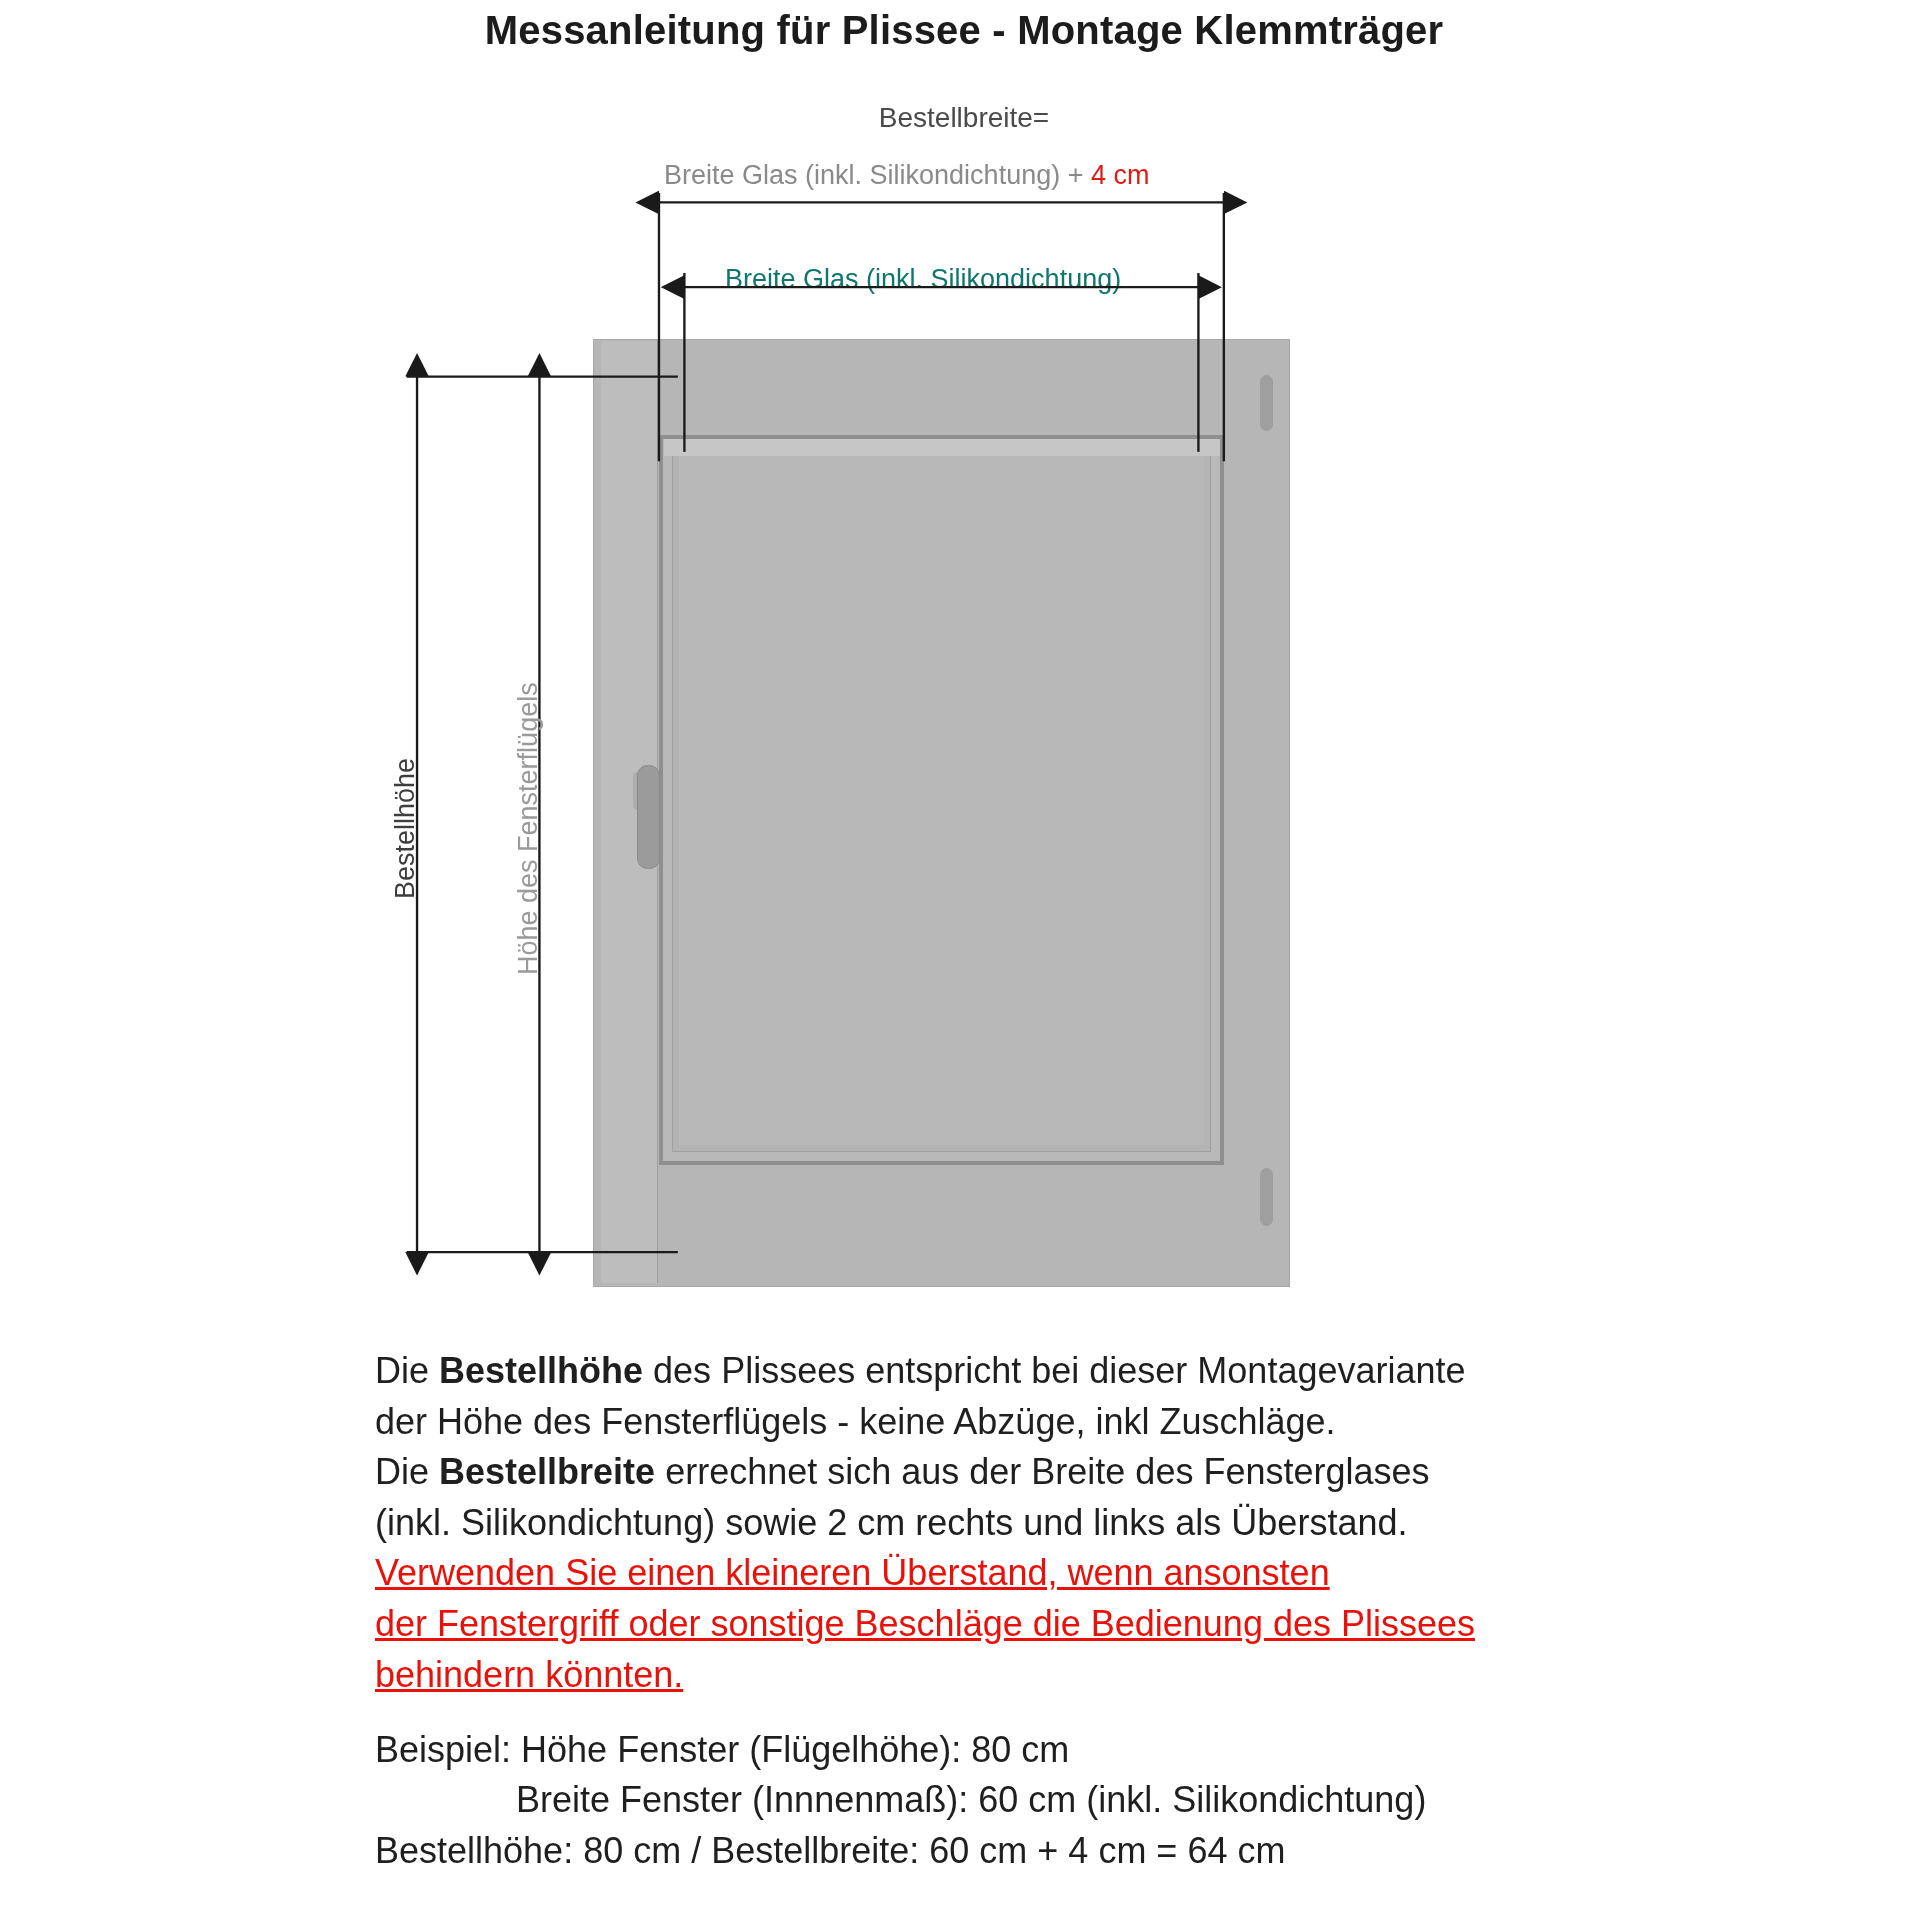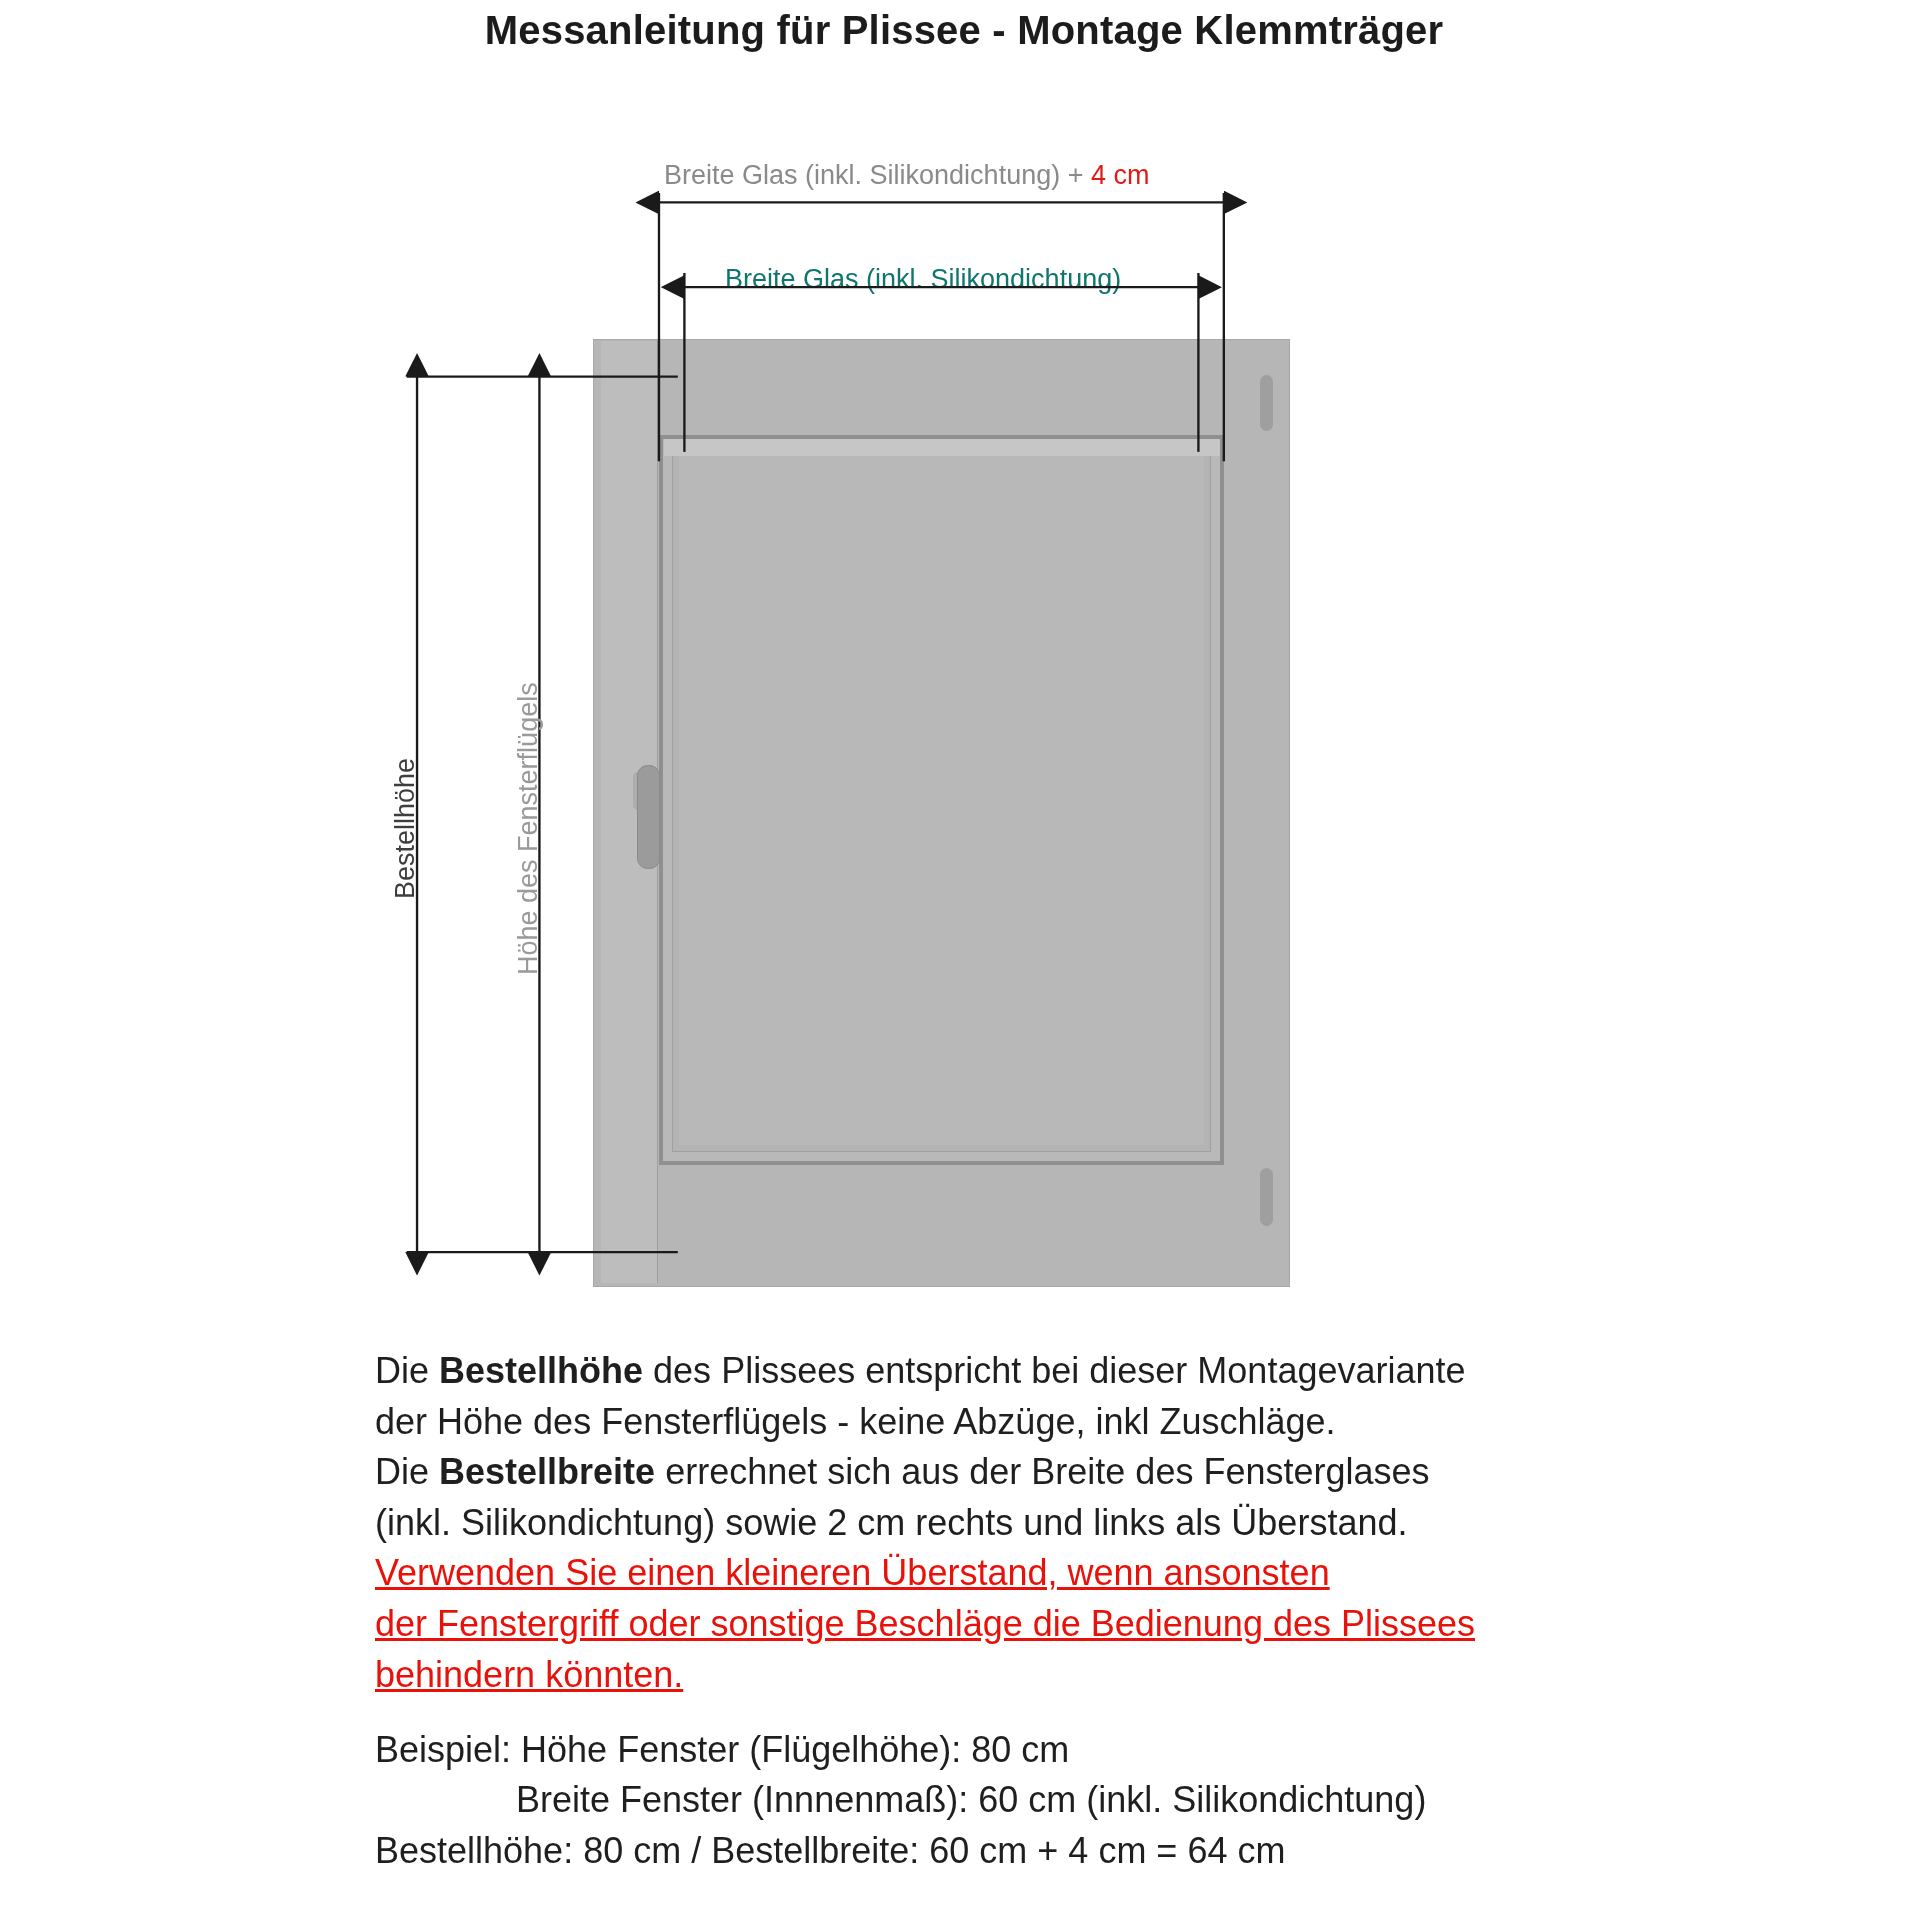--- a/index.html
+++ b/index.html
@@ -210,20 +210,21 @@
   .spacer-line { height: 24.5px; }
   .indent { display: inline-block; width: 141px; }
 </style>
 </head>
 <body>
 
 <div class="page">
 
   <div class="title">Messanleitung für Plissee - Montage Klemmträger</div>
 
+  <div class="lbl-bestellbreite">Bestellbreite=</div>
 
   <div class="lbl-breite-plus">
     <span>Breite Glas (inkl. Silikondichtung) + </span><span class="red">4 cm</span>
   </div>
 
   <div class="lbl-breite-glas">Breite Glas (inkl. Silikondichtung)</div>
 
   <div class="window-outer"></div>
   <div class="window-left-stile"></div>
   <div class="sash">

